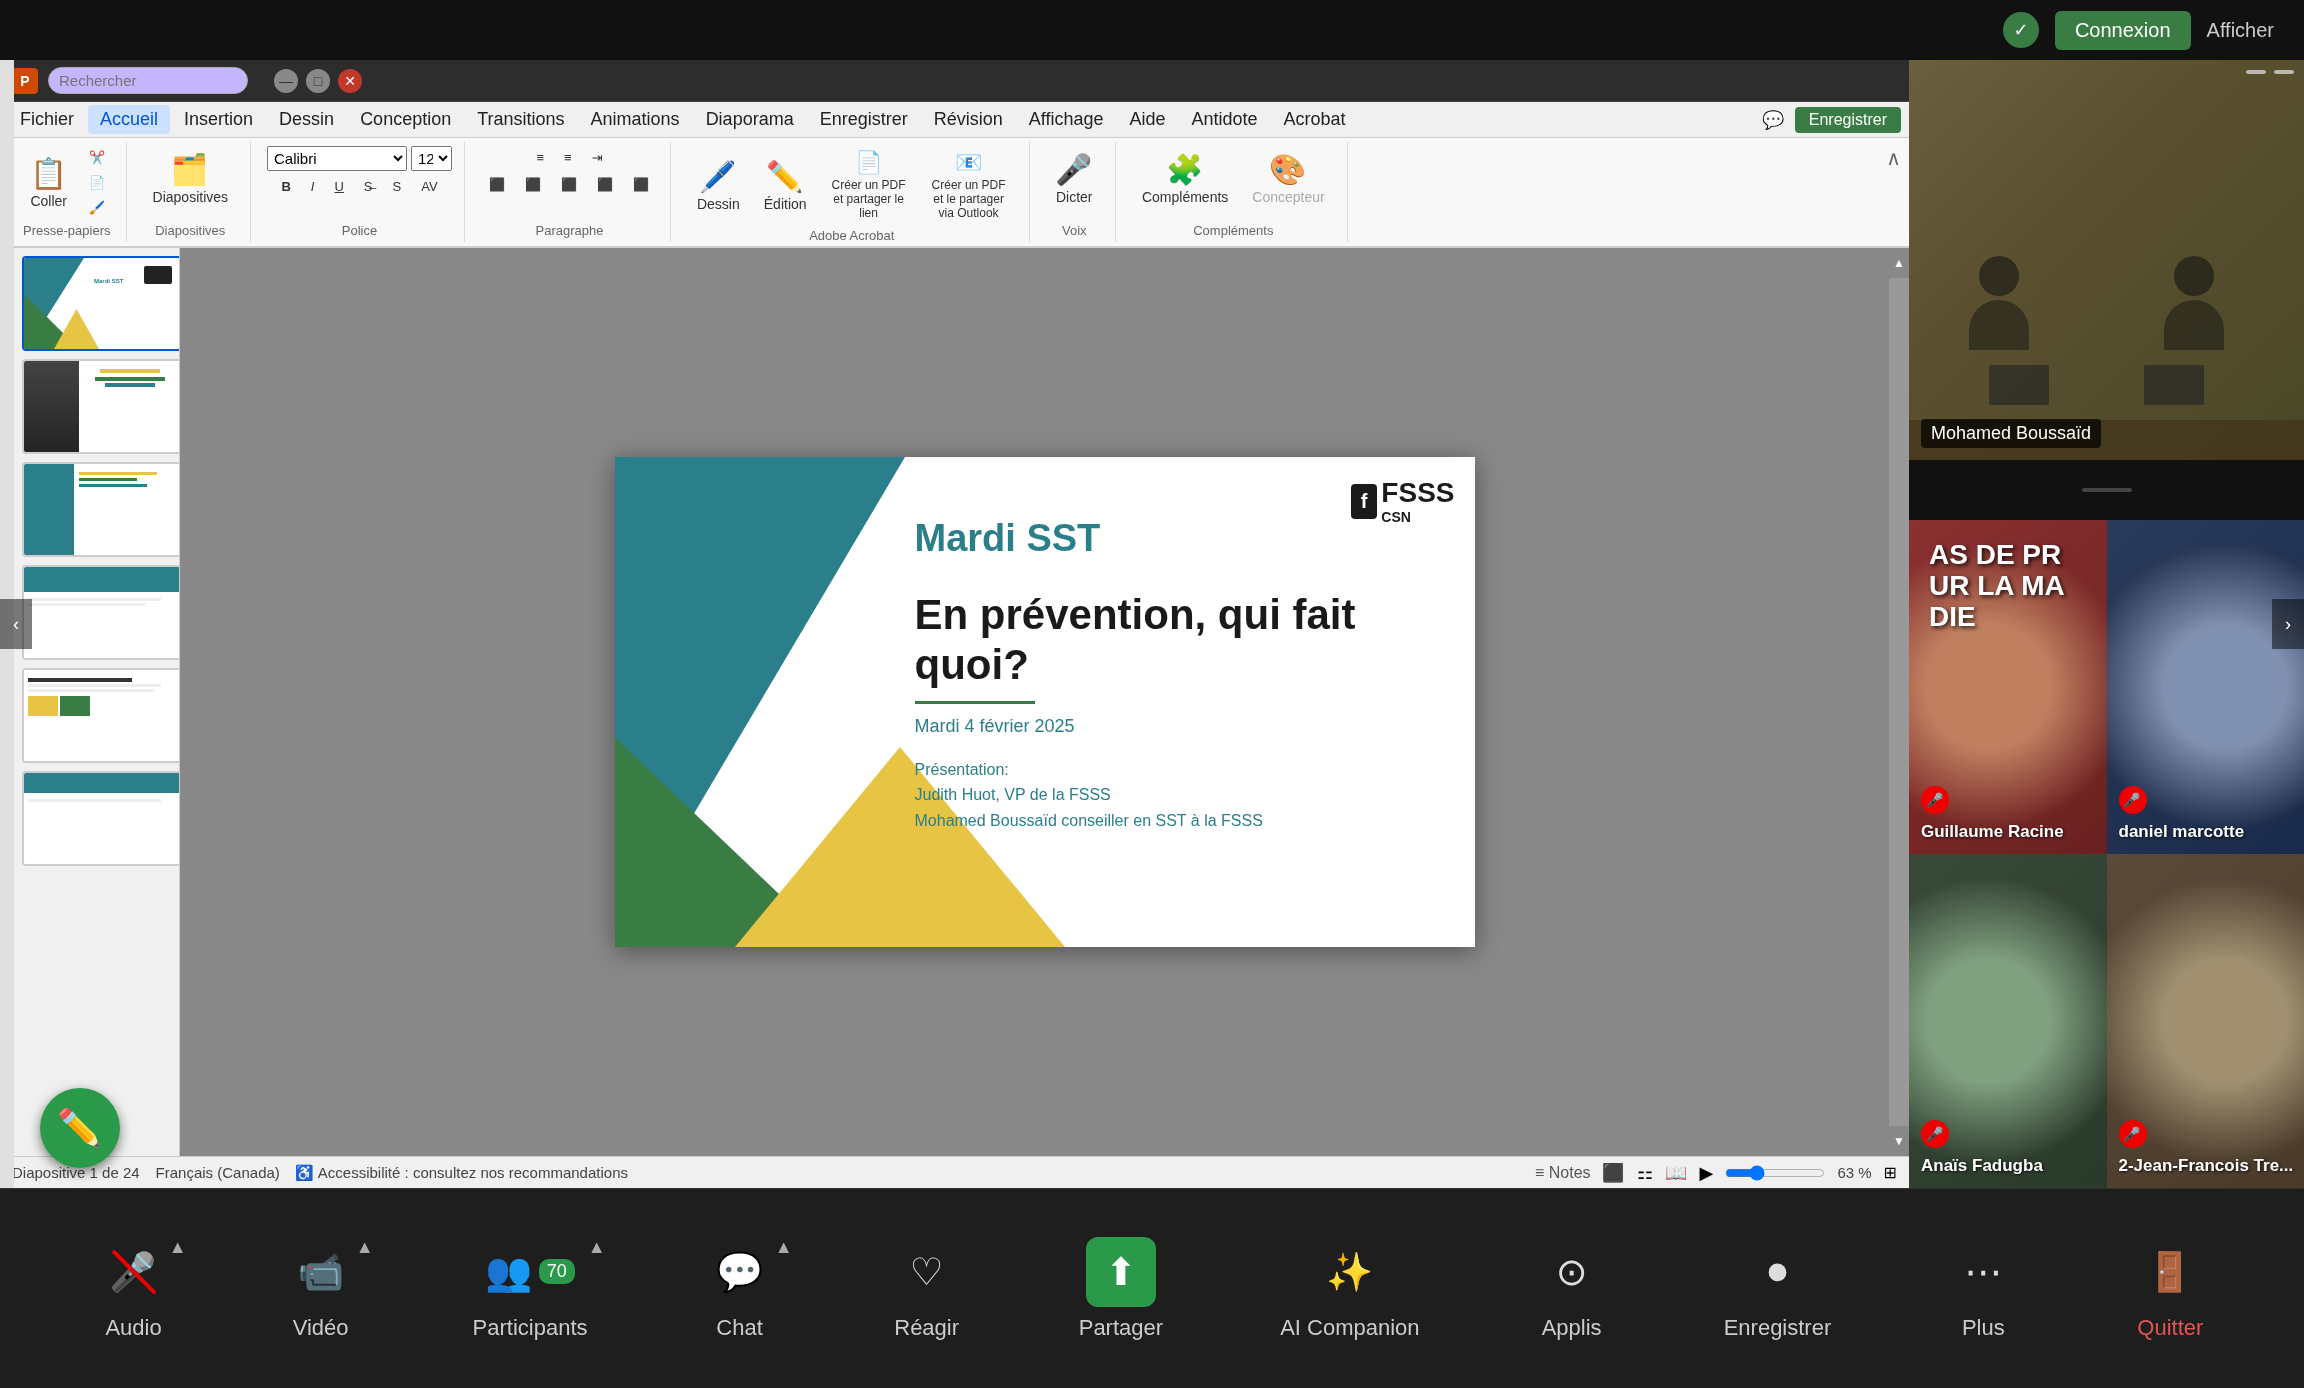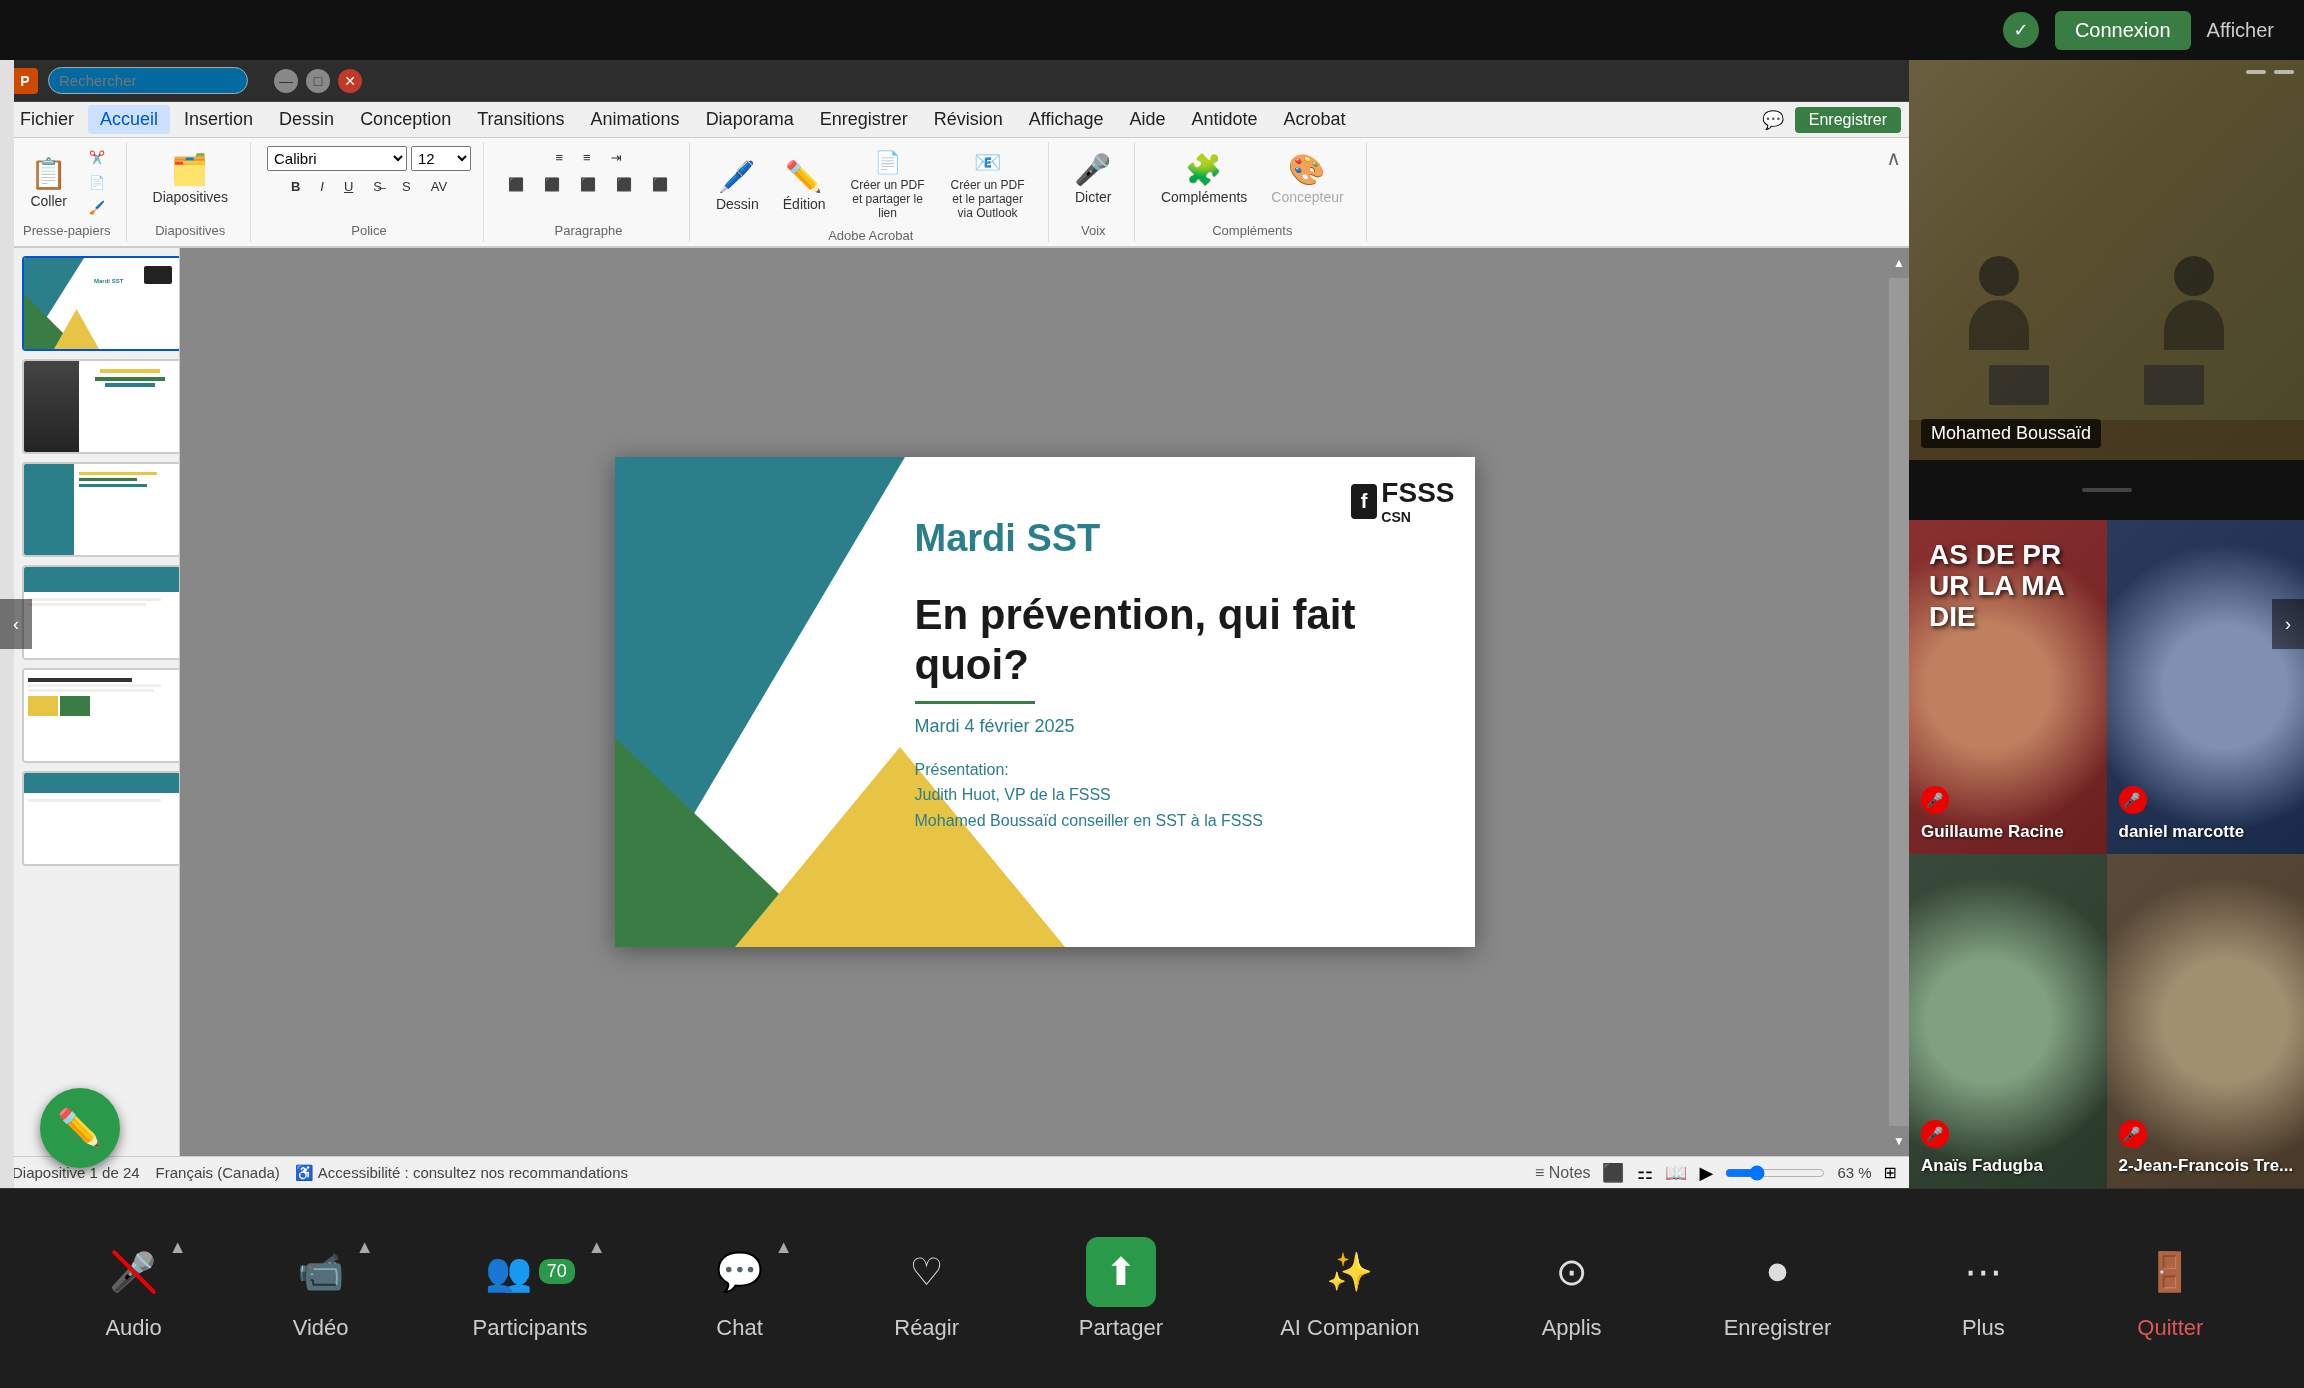--- a/index.html
+++ b/index.html
@@ -633,21 +633,21 @@
 
 <div id="main-area">
 
   <div id="ppt-window">
 
     <div id="ppt-titlebar">
       <div class="ppt-logo">
         <span>P</span>
       </div>
       <div style="display:flex;align-items:center;gap:8px;margin-right:16px;">
-        <input type="text" style="padding: 4px 10px; border-radius: 16px; border: 1px solid rgb(170, 170, 170); font-size: 15px; width: 200px; background: #0369a1;" placeholder="Rechercher">
+        <input type="text" style="padding: 4px 10px; border-radius: 16px; border: 1px solid rgb(170, 170, 170); font-size: 15px; width: 200px; background: #c4b5fd;" placeholder="Rechercher">
       </div>
       <div class="win-controls">
         <button class="win-btn win-minimize">—</button>
         <button class="win-btn win-maximize">□</button>
         <button class="win-btn win-close">✕</button>
       </div>
     </div>
 
     <div id="ppt-menubar">
       <span class="menu-item">Fichier</span>
@@ -697,21 +697,21 @@
           <span style="font-size:14px;">Diapositives</span>
         </button>
         <span class="ribbon-group-label">Diapositives</span>
       </div>
 
       <div class="ribbon-group">
         <div class="ribbon-row">
           <select style="font-size:15px;padding:2px;width:140px;">
             <option>Calibri</option>
           </select>
-          <select style="font-size:15px;padding:2px;width:60px;">
+          <select style="font-size:15px;padding:2px;width:41px;">
             <option>12</option>
           </select>
         </div>
         <div class="ribbon-row" style="gap:4px;">
           <button class="ribbon-btn" style="font-weight:bold;">B</button>
           <button class="ribbon-btn" style="font-style:italic;">I</button>
           <button class="ribbon-btn" style="text-decoration:underline;">U</button>
           <button class="ribbon-btn">S̶</button>
           <button class="ribbon-btn">S</button>
           <button class="ribbon-btn">AV</button>

